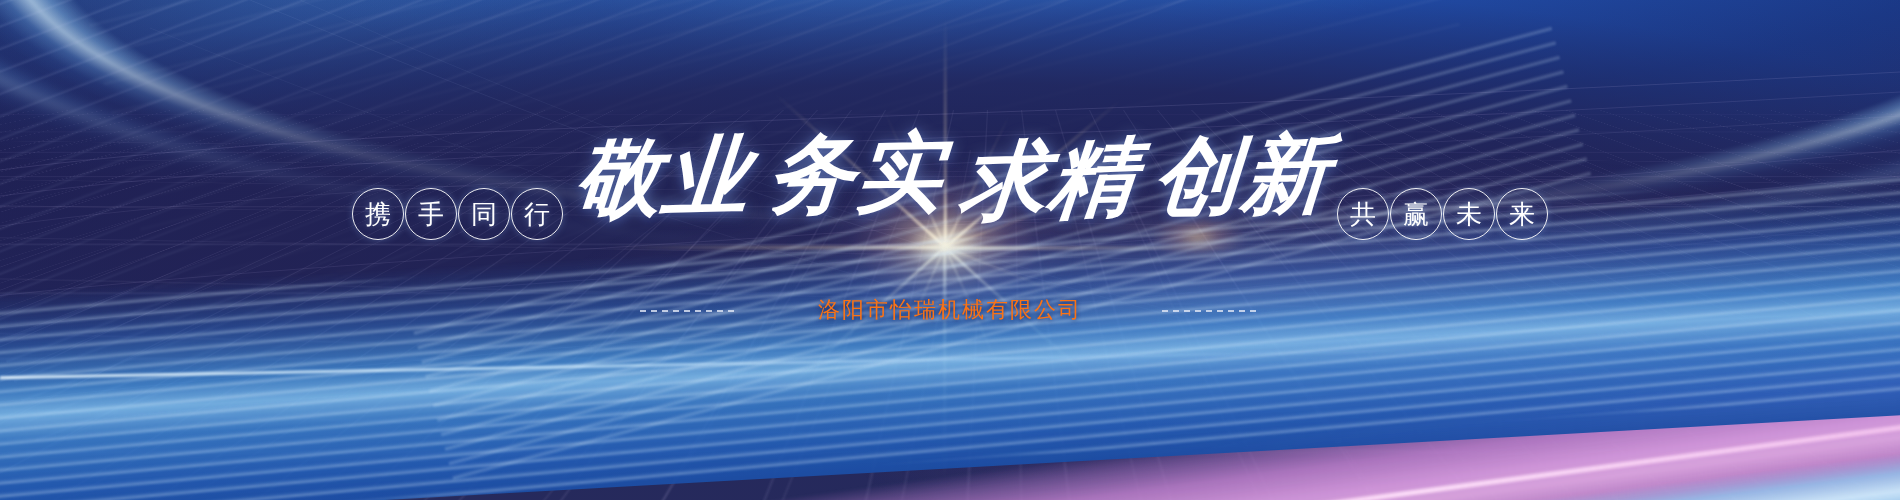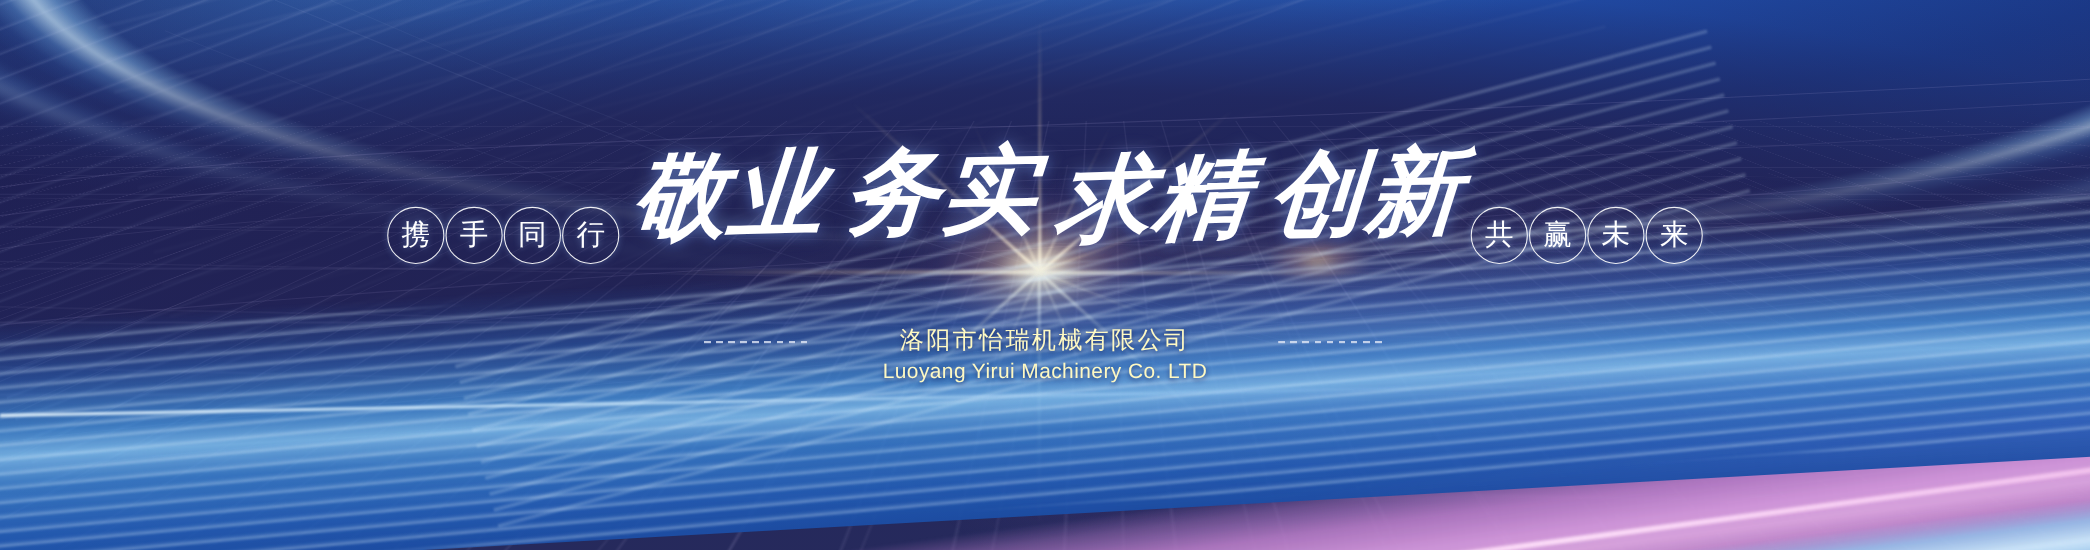--- a/index.html
+++ b/index.html
@@ -242,21 +242,21 @@
     transform:skewX(-6deg) rotate(-1.5deg);
     font-style:italic;
   }
   #slogan .word:nth-child(2){transform:skewX(-5deg) rotate(-1deg) translateY(-4px);}
   #slogan .word:nth-child(3){transform:skewX(-7deg) rotate(-2deg) translateY(2px);}
   #slogan .word:nth-child(4){transform:skewX(-5deg) rotate(-1.2deg) translateY(-2px);}
 
   #company{
     position:absolute;left:0;right:0;top:296px;
     display:flex;flex-direction:column;align-items:center;gap:3px;
-    color:#fef9c3;
+    color:#f97316;
   }
   #company-cn{
     font-size:22px;letter-spacing:2px;line-height:1.25;
     font-family:"DejaVu Sans","Liberation Sans",sans-serif;
     text-shadow:0 1px 5px rgba(20,30,90,.75);
   }
   #company-en{
     font-size:19px;letter-spacing:.4px;line-height:1.25;
     font-family:"Liberation Sans","DejaVu Sans",sans-serif;
     text-shadow:0 1px 5px rgba(20,30,90,.75);
@@ -359,17 +359,16 @@
       <span class="circ">赢</span>
       <span class="circ">未</span>
       <span class="circ">来</span>
     </div>
 
     <div class="dash" id="dash-left"></div>
     <div class="dash" id="dash-right"></div>
 
     <div id="company">
       <div id="company-cn">洛阳市怡瑞机械有限公司</div>
-      <div id="company-en">Luoyang Yirui Machinery Co. LTD</div>
     </div>
 
   </div>
 </div>
 
 </body></html>

